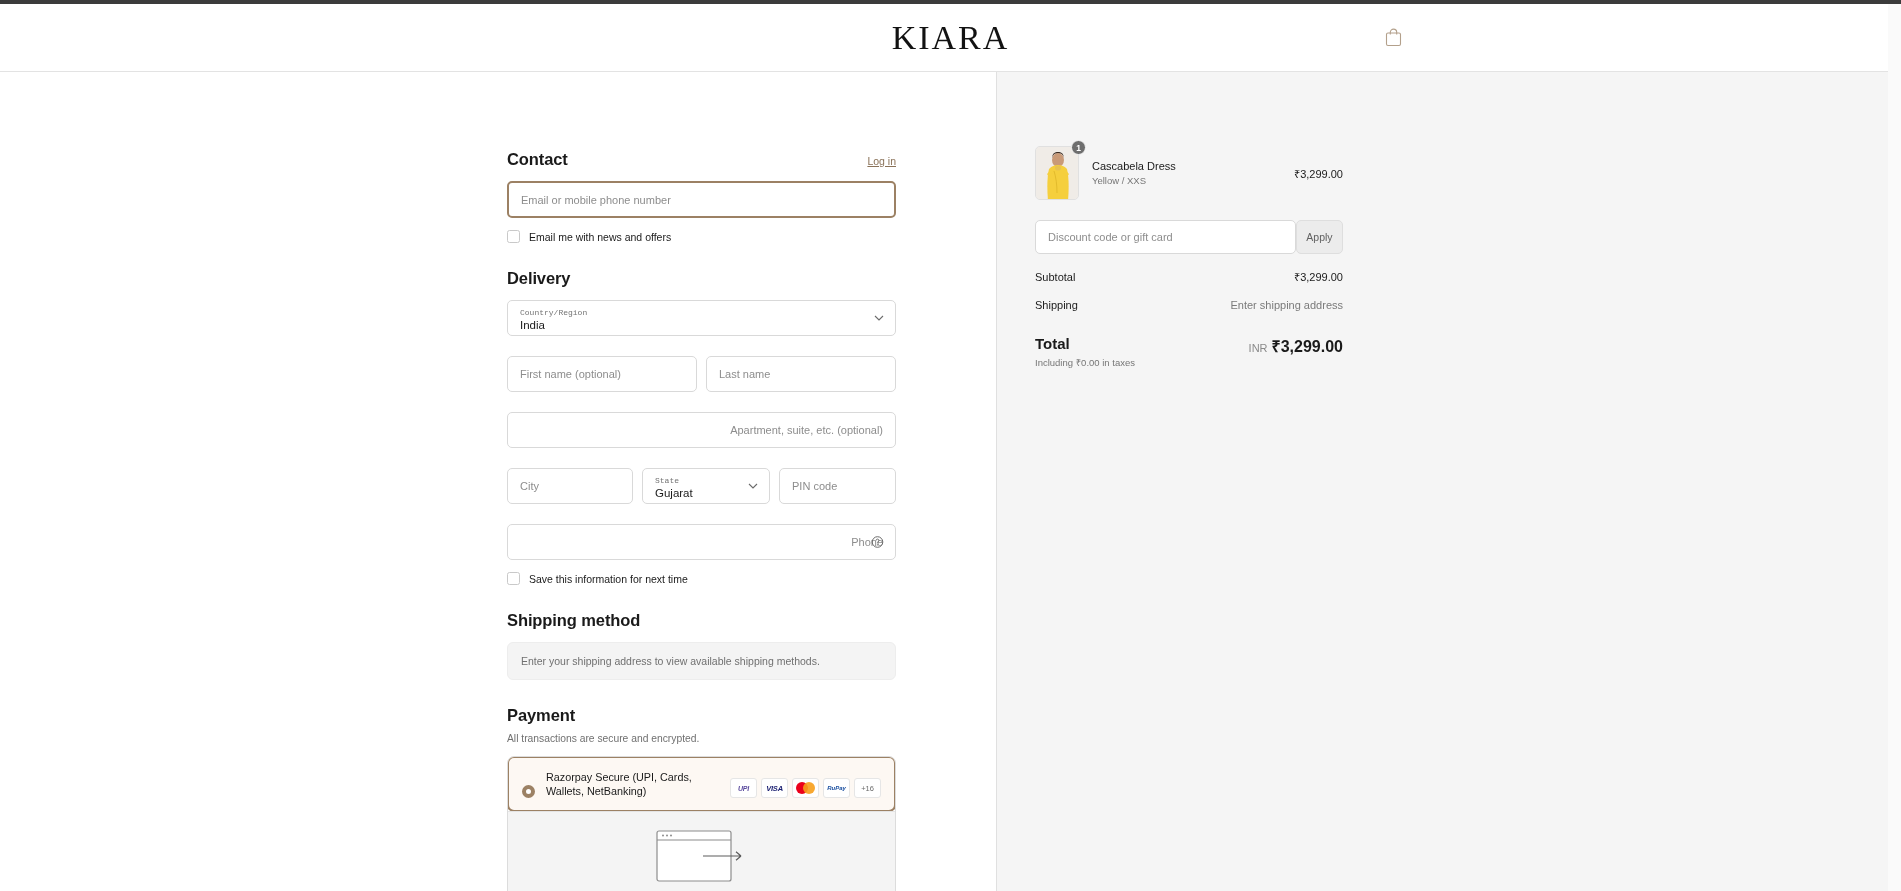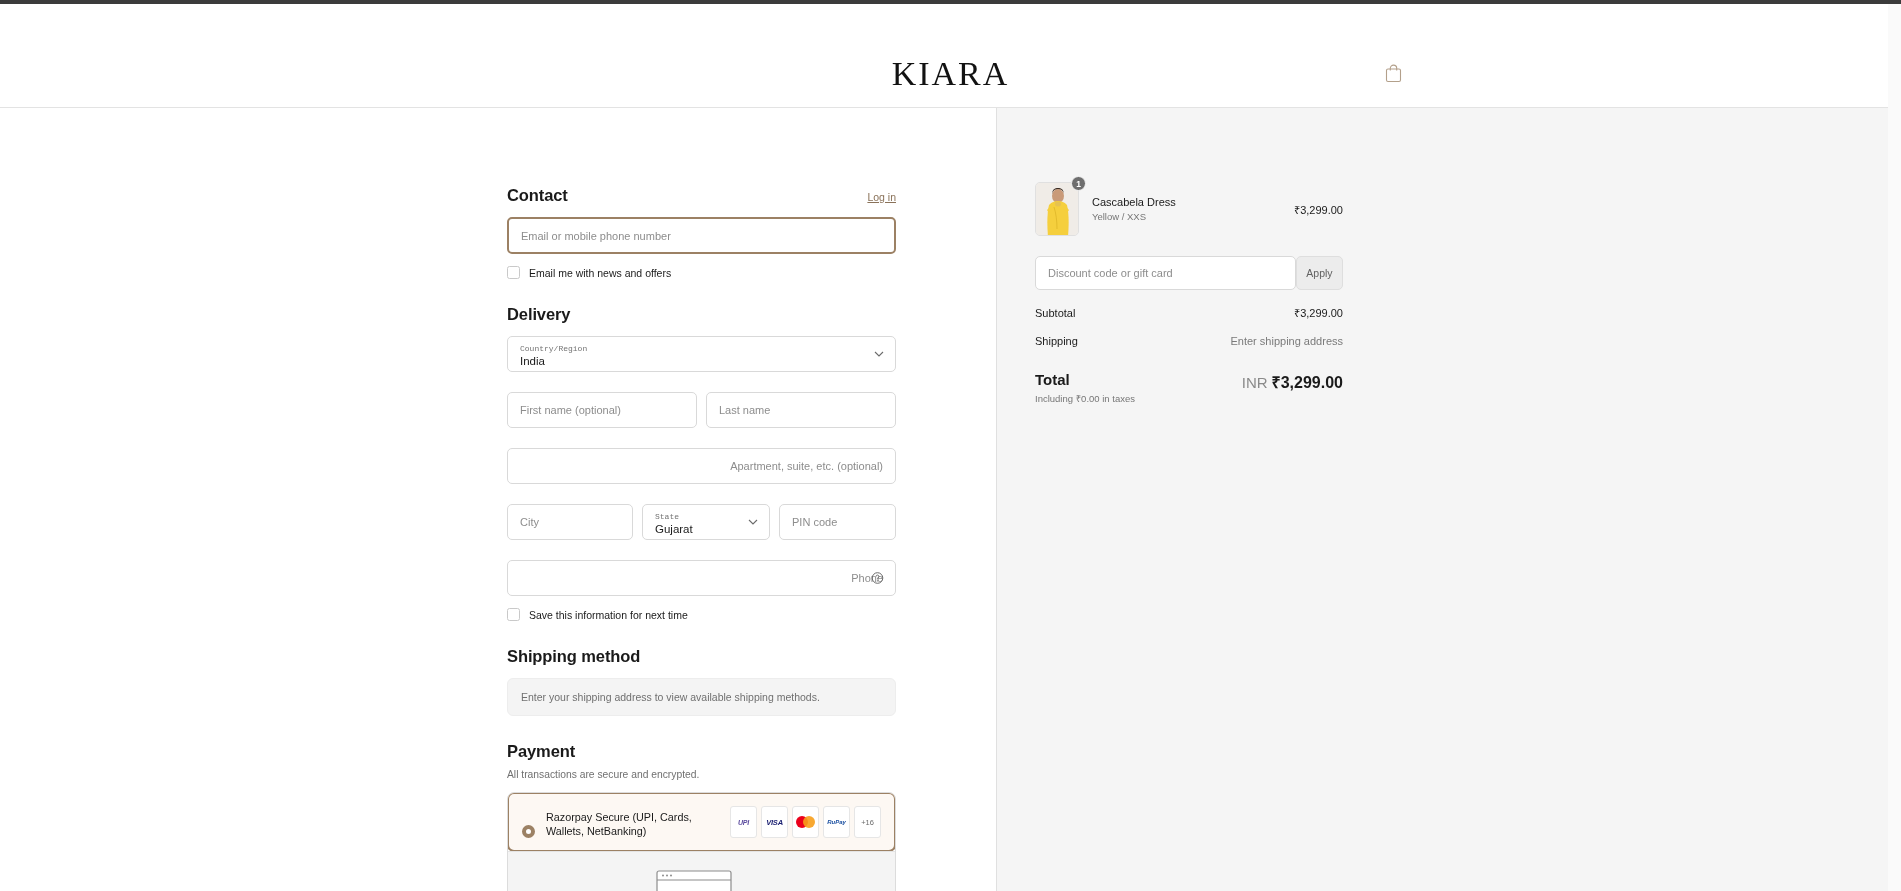--- a/index.html
+++ b/index.html
@@ -11,21 +11,20 @@
     overflow: hidden;
   }
   .browser-edge { height: 4px; background: #3b3b3b; width: 100%; }
   .page { width: 1901px; height: 887px; position: relative; display: flex; flex-direction: column; }
 
   
   .header {
     height: 68px; background: #ffffff; border-bottom: 1px solid #e3e3e3;
     display: flex; align-items: center; justify-content: center; position: relative;
     flex: 0 0 68px;
-    margin-top: 36px;
   }
   .logo {
     font-family: "Liberation Serif", serif;
     font-size: 34px; letter-spacing: 2px; color: #121212; font-weight: 400;
   }
   .cart-icon-wrap {
     position: absolute; right: 495px; top: 50%; transform: translateY(-50%);
     width: 26px; height: 26px; display: flex; align-items: center; justify-content: center;
   }
 
@@ -108,21 +107,21 @@
   .pay-opt.selected { background: #fdf8f3; border: 2px solid #9c8164; border-radius: 7px; margin: -1px; }
   .radio-out {
     width: 13px; height: 13px; border-radius: 50%; border: 1px solid #c9c9c9; flex: 0 0 13px;
     display: flex; align-items: center; justify-content: center; background: #fff;
   }
   .radio-out.on { border: 4px solid #9c8164; }
   .radio-out.on::after { content: ""; width: 3px; height: 3px; border-radius: 50%; background: #fff; }
   .pay-label { font-size: 10.8px; color: #1a1a1a; line-height: 14px; flex: 1; }
   .badges { display: flex; align-items: center; gap: 4px; }
   .badge {
-    height: 32px; min-width: 27px; border: 1px solid #e6e6e6; border-radius: 3px; background: #fff;
+    height: 20px; min-width: 27px; border: 1px solid #e6e6e6; border-radius: 3px; background: #fff;
     display: flex; align-items: center; justify-content: center; padding: 0 3px;
     font-size: 7px; font-weight: 700;
   }
   .badge-upi { color: #5b4b9e; font-style: italic; letter-spacing: -0.3px; }
   .badge-visa { color: #1a1f71; font-style: italic; letter-spacing: -0.2px; font-size: 7.5px; }
   .badge-rupay { color: #1a4fa0; font-style: italic; font-size: 6px; }
   .badge-more { color: #6b6b6b; font-weight: 400; font-size: 7.5px; }
   .mc-circles { position: relative; width: 19px; height: 12px; }
   .mc-circles span { position: absolute; top: 0; width: 12px; height: 12px; border-radius: 50%; }
   .mc-l { left: 0; background: #eb001b; }
@@ -163,21 +162,21 @@
   }
 
   .sum-line { display: flex; justify-content: space-between; align-items: baseline; margin-top: 15px; }
   .sum-line .lbl { font-size: 11px; color: #1a1a1a; }
   .sum-line .val { font-size: 11px; color: #1a1a1a; }
   .sum-line .val.sub { color: #7a7a7a; }
   .total-row { display: flex; justify-content: space-between; align-items: flex-start; margin-top: 24px; }
   .total-lbl { font-size: 15px; font-weight: 700; color: #1a1a1a; }
   .total-sub { font-size: 9.5px; color: #767676; margin-top: 4px; }
   .total-val { font-size: 16px; font-weight: 700; color: #1a1a1a; }
-  .cur { font-size: 15px; color: #8a8a8a; font-weight: 400; margin-right: 4px; }
+  .cur { font-size: 11px; color: #8a8a8a; font-weight: 400; margin-right: 4px; }
 
   .scroll-track {
     position: absolute; right: 0; top: 0; width: 13px; height: 100%; background: #fafafa;
   }
 </style>
 </head>
 <body>
 
 <div class="browser-edge"></div>
 

